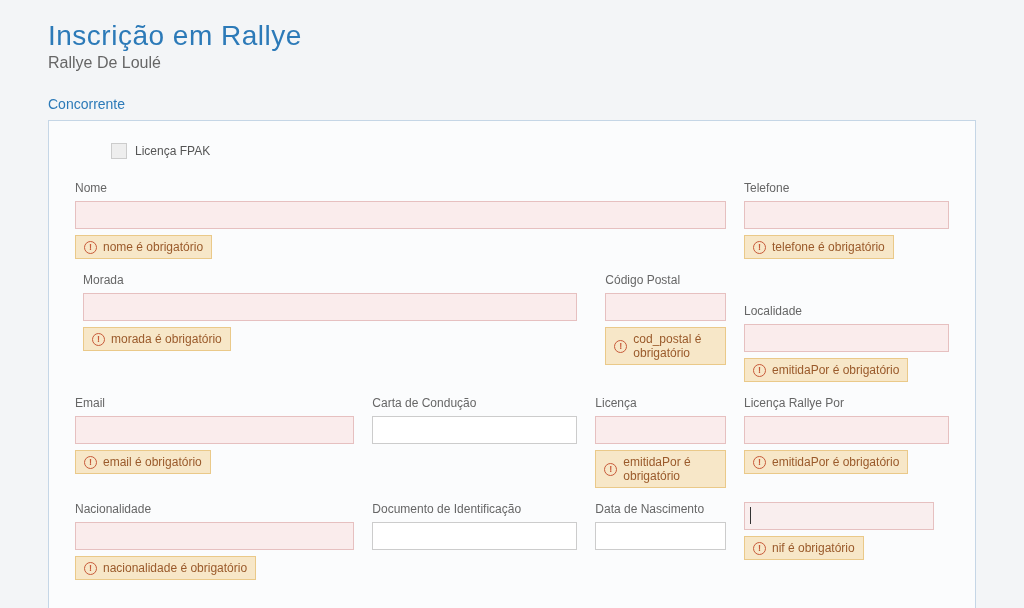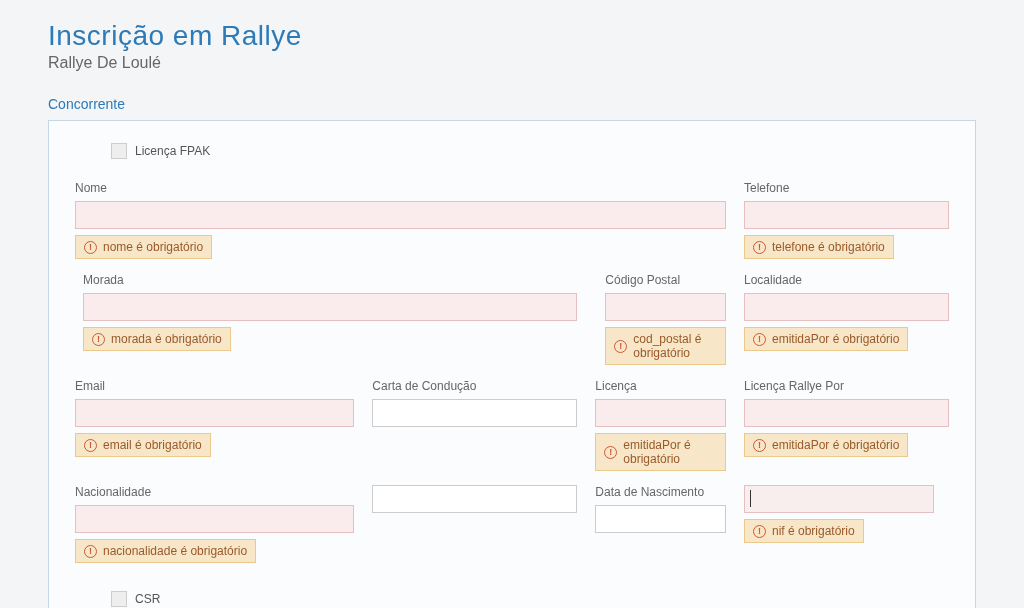--- a/index.html
+++ b/index.html
@@ -155,21 +155,21 @@
       </div>
     </div>
     <div class="field" style="grid-column: span 2; padding-left: 10px;">
       <span class="field-label">Código Postal</span>
       <input class="text-input err" type="text" style="">
       <div class="error-badge wide">
         <span class="error-icon">!</span>
         <span>cod_postal é obrigatório</span>
       </div>
     </div>
-    <div class="field" style="grid-column: span 3;">
+    <div class="field" style="grid-column: span 3; margin-top: 31px;">
       <span class="field-label">Localidade</span>
       <input class="text-input err" type="text" style="">
       <div class="error-badge">
         <span class="error-icon">!</span>
         <span>emitidaPor é obrigatório</span>
       </div>
     </div>
 
     <div class="field" style="grid-column: span 4;">
       <span class="field-label">Email</span>
@@ -202,20 +202,21 @@
 
     <div class="field" style="grid-column: span 4;">
       <span class="field-label">Nacionalidade</span>
       <input class="text-input err" type="text" style="">
       <div class="error-badge">
         <span class="error-icon">!</span>
         <span>nacionalidade é obrigatório</span>
       </div>
     </div>
     <div class="field" style="grid-column: span 3;">
+      <span class="field-label">Documento de Identificação</span>
       <input class="text-input" type="text" style="">
     </div>
     <div class="field" style="grid-column: span 2;">
       <span class="field-label">Data de Nascimento</span>
       <input class="text-input" type="text" style="">
     </div>
     <div class="field" style="grid-column: span 3;">
       <div class="input-wrap">
         <input class="text-input focus" type="text" style="">
         <span class="abs-cursor"></span>

